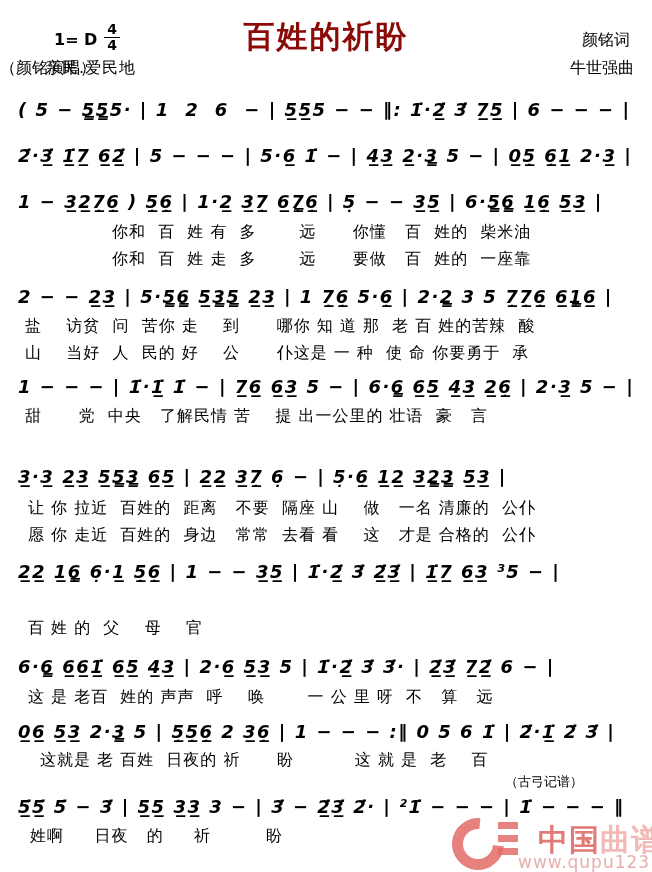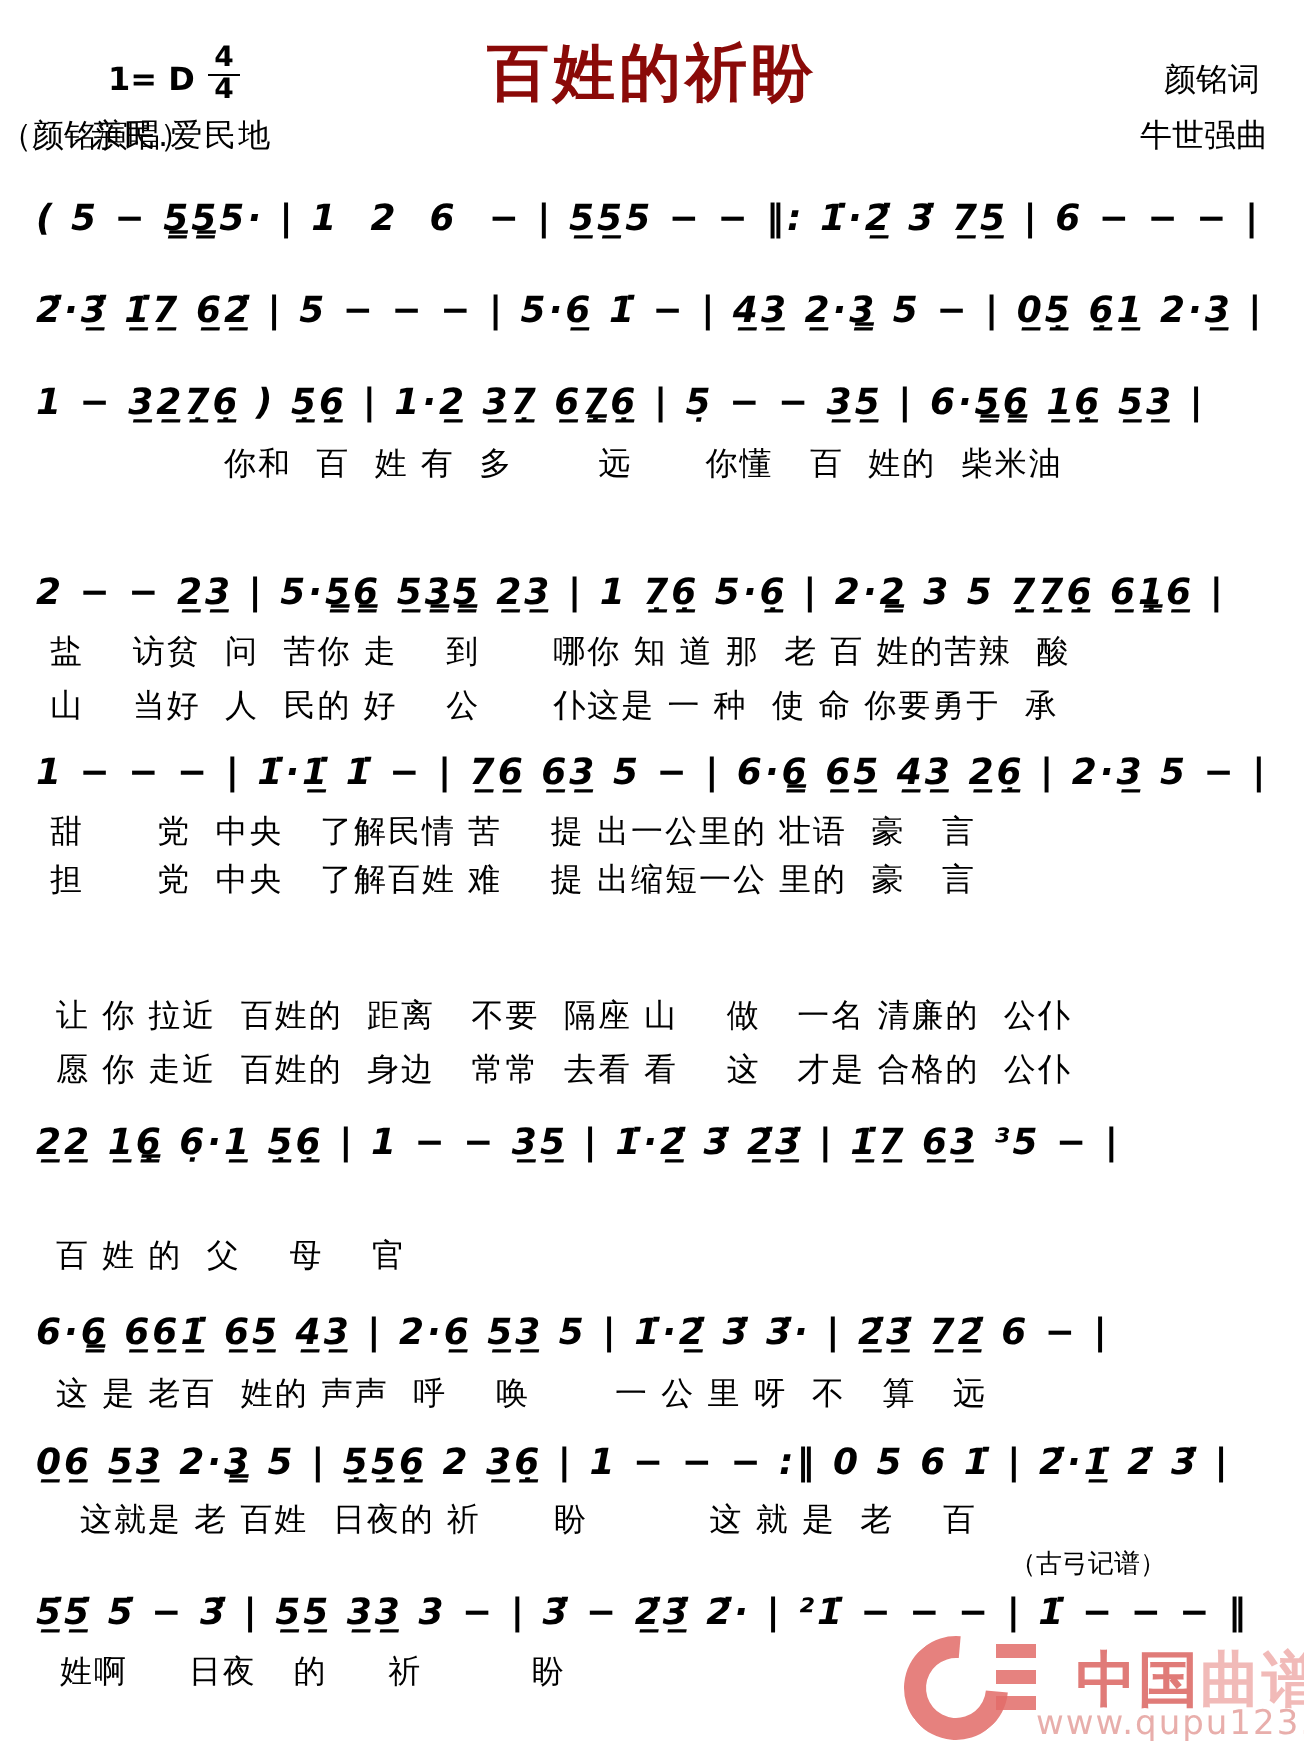--- a/index.html
+++ b/index.html
@@ -52,29 +52,30 @@
   <div class="subtitle">（颜铭演唱）</div>
   <div class="lyricist">颜铭词</div>
   <div class="composer">牛世强曲</div>
 
   <div class="notation" style="top:99px">( 5 − 5̳5̳5· | 1  2  6  − | 5̲5̲5 − − ‖: 1̇·2̲̇ 3̇ 7̲5̲ | 6 − − − |</div>
 
   <div class="notation" style="top:145px">2̇·3̲̇ 1̲̇7̲ 6̲2̲̇ | 5 − − − | 5·6̲ 1̇ − | 4̲3̲ 2̲·3̳ 5 − | 0̲5̲̣ 6̲̣1̲ 2·3̲ |</div>
 
   <div class="notation" style="top:191px">1 − 3̲2̲7̲̣6̲̣ ) 5̲̣6̲̣ | 1·2̲ 3̲7̲̣ 6̲7̳̣6̲̣ | 5̣ − − 3̲5̲ | 6·5̳6̳ 1̲6̲̣ 5̲3̲ |</div>
   <div class="lyric" style="left:112px;top:222px">你和  百  姓 有  多       远      你懂   百  姓的  柴米油</div>
+  <div class="lyric" style="left:112px;top:249px">你和  百  姓 走  多       远      要做   百  姓的  一座靠</div>
 
   <div class="notation" style="top:286px">2 − − 2̲3̲ | 5·5̳6̳ 5̲3̳5̳ 2̲3̲ | 1 7̲̣6̲̣ 5·6̲̣ | 2·2̳ 3 5 7̲̣7̲̣6̲̣ 6̲1̳̣6̲ |</div>
   <div class="lyric" style="left:25px;top:316px">盐    访贫  问  苦你 走    到      哪你 知 道 那  老 百 姓的苦辣  酸</div>
   <div class="lyric" style="left:25px;top:343px">山    当好  人  民的 好    公      仆这是 一 种  使 命 你要勇于  承</div>
 
   <div class="notation" style="top:376px">1 − − − | 1̇·1̲̇ 1̇ − | 7̲6̲ 6̲3̲ 5 − | 6·6̳ 6̲5̲ 4̲3̲ 2̲6̲̣ | 2·3̲ 5 − |</div>
   <div class="lyric" style="left:25px;top:406px">甜      党  中央   了解民情 苦    提 出一公里的 壮语  豪   言</div>
-  <div class="lyric" style="left:25px;top:430px">担      党  中央   了解百姓 难    提 出缩短一公 里的  豪   言</div>
 
+  <div class="notation" style="top:466px">3̲·3̲ 2̲3̲ 5̲5̳3̳ 6̲5̲ | 2̲2̲ 3̲7̲̣ 6̣ − | 5̣·6̲̣ 1̲2̲ 3̲2̳3̳ 5̲3̲ |</div>
   <div class="lyric" style="left:28px;top:498px">让 你 拉近  百姓的  距离   不要  隔座 山    做   一名 清廉的  公仆</div>
   <div class="lyric" style="left:28px;top:525px">愿 你 走近  百姓的  身边   常常  去看 看    这   才是 合格的  公仆</div>
 
   <div class="notation" style="top:561px">2̲2̲ 1̲6̳̣ 6̣·1̲ 5̲̣6̲̣ | 1 − − 3̲5̲ | 1̇·2̲̇ 3̇ 2̲̇3̲̇ | 1̲̇7̲ 6̲3̲ ³5 − |</div>
   <div class="lyric" style="left:28px;top:618px">百 姓 的  父    母    官</div>
 
   <div class="notation" style="top:656px">6·6̳ 6̲6̲1̲̇ 6̲5̲ 4̲3̲ | 2·6̲ 5̲3̲ 5 | 1̇·2̲̇ 3̇ 3̇· | 2̲̇3̲̇ 7̲2̲̇ 6 − |</div>
   <div class="lyric" style="left:28px;top:687px">这 是 老百  姓的 声声  呼    唤       一 公 里 呀  不   算   远</div>
 
   <div class="notation" style="top:721px">0̲6̲ 5̲3̲ 2·3̳ 5 | 5̲̣5̲̣6̲̣ 2 3̲6̲̣ | 1 − − − :‖ 0 5 6 1̇ | 2̇·1̲̇ 2̇ 3̇ |</div>

